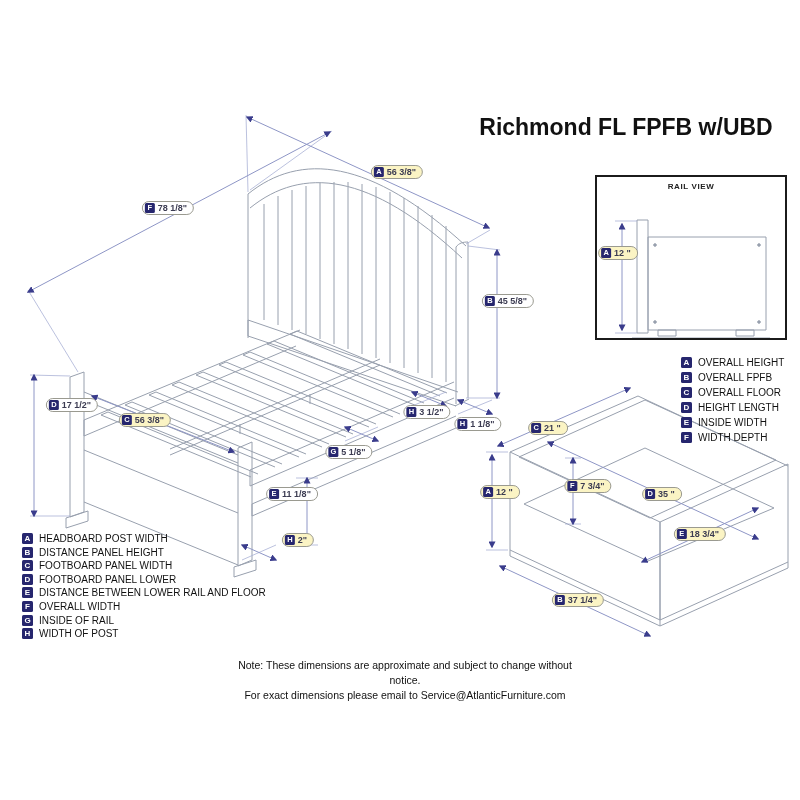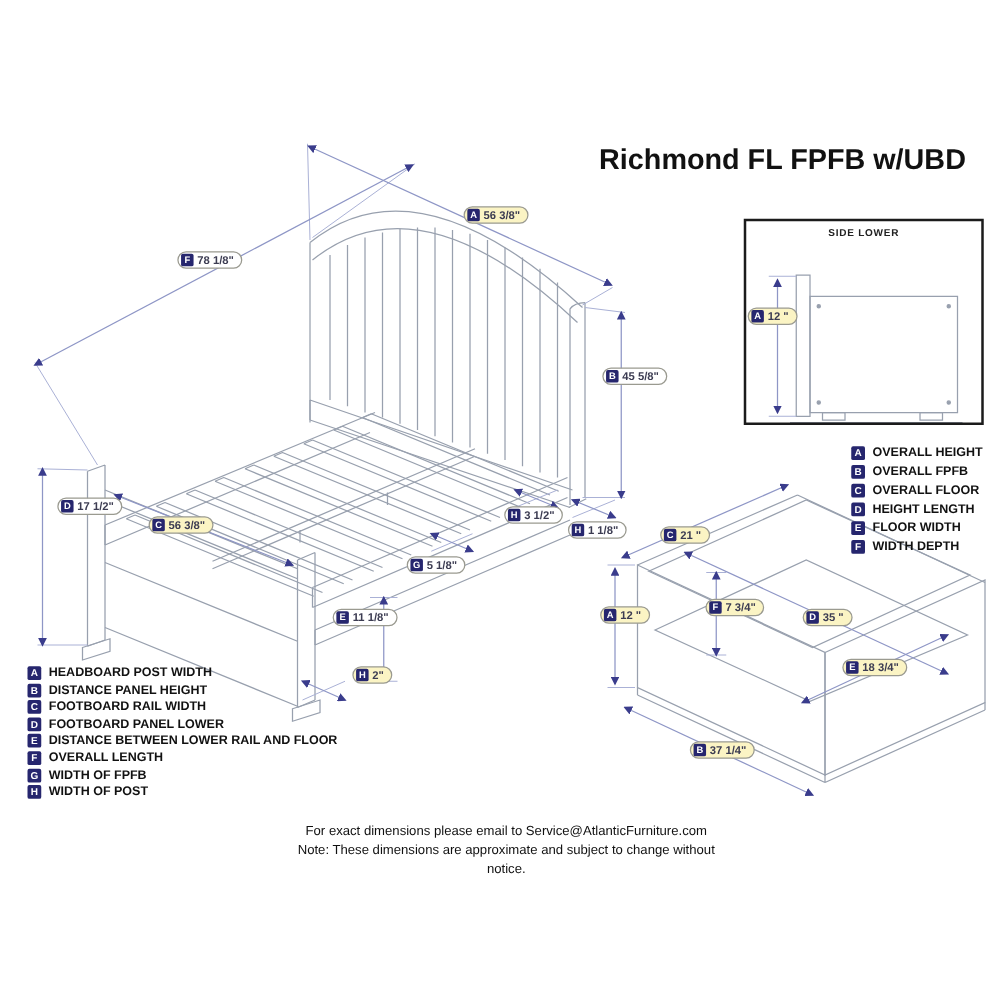--- a/index.html
+++ b/index.html
@@ -17,21 +17,21 @@
         font-size:9px;font-weight:bold;color:#3c3c52;white-space:nowrap;line-height:10px;}
   .pill.yellow{background:#fbf4c4;}
   .pill .lt{width:10px;height:10px;background:#26266e;color:#fff;display:flex;align-items:center;
             justify-content:center;font-size:7.5px;font-weight:bold;border-radius:1.5px;flex:0 0 auto;}
   .legend{position:absolute;display:flex;flex-direction:column;}
   .legend-left{left:22px;top:533px;gap:2.6px;}
   .legend-right{left:681px;top:357px;gap:4px;}
   .lrow{display:flex;align-items:center;gap:6px;height:11px;}
   .lrow .lt{width:11px;height:11px;background:#26266e;color:#fff;display:flex;align-items:center;
             justify-content:center;font-size:8px;font-weight:bold;border-radius:1.5px;flex:0 0 auto;}
-  .lrow .lb{font-size:10px;font-weight:bold;color:#111;white-space:nowrap;}
+  .lrow .lb{font-size:10px;font-weight:normal;color:#111;white-space:nowrap;}
   .note{position:absolute;left:238px;top:658px;width:334px;text-align:center;
         font-size:10.5px;color:#111;line-height:15px;}
 </style>
 </head>
 <body>
 
 <div id="canvas">
 
   <svg id="art" width="800" height="800" viewBox="0 0 800 800">
     <defs>
@@ -132,21 +132,21 @@
       <path d="M573,458 L573,524"></path>
       <path d="M548,442 L758,539"></path>
       <path d="M642,562 L758,508"></path>
       <path d="M500,566 L650,636"></path>
     </g>
   </svg>
 
   <div class="title">Richmond FL FPFB w/UBD</div>
 
   <div class="sideview-box"></div>
-  <div class="sideview-title">SIDE LOWER</div>
+  <div class="sideview-title">RAIL VIEW</div>
 
   <div class="pill yellow" style="left:397px;top:172px">
     <span class="lt">A</span>
     <span class="val">56 3/8"</span>
   </div>
   <div class="pill" style="left:168px;top:208px">
     <span class="lt">F</span>
     <span class="val">78 1/8"</span>
   </div>
   <div class="pill" style="left:508px;top:301px">
@@ -216,37 +216,37 @@
     <div class="lrow">
       <span class="lt">A</span>
       <span class="lb">HEADBOARD POST WIDTH</span>
     </div>
     <div class="lrow">
       <span class="lt">B</span>
       <span class="lb">DISTANCE PANEL HEIGHT</span>
     </div>
     <div class="lrow">
       <span class="lt">C</span>
-      <span class="lb">FOOTBOARD RAIL WIDTH</span>
+      <span class="lb">FOOTBOARD PANEL WIDTH</span>
     </div>
     <div class="lrow">
       <span class="lt">D</span>
       <span class="lb">FOOTBOARD PANEL LOWER</span>
     </div>
     <div class="lrow">
       <span class="lt">E</span>
       <span class="lb">DISTANCE BETWEEN LOWER RAIL AND FLOOR</span>
     </div>
     <div class="lrow">
       <span class="lt">F</span>
-      <span class="lb">OVERALL LENGTH</span>
+      <span class="lb">OVERALL WIDTH</span>
     </div>
     <div class="lrow">
       <span class="lt">G</span>
-      <span class="lb">WIDTH OF FPFB</span>
+      <span class="lb">INSIDE OF RAIL</span>
     </div>
     <div class="lrow">
       <span class="lt">H</span>
       <span class="lb">WIDTH OF POST</span>
     </div>
   </div>
 
   <div class="legend legend-right">
     <div class="lrow">
       <span class="lt">A</span>
@@ -259,26 +259,26 @@
     <div class="lrow">
       <span class="lt">C</span>
       <span class="lb">OVERALL FLOOR</span>
     </div>
     <div class="lrow">
       <span class="lt">D</span>
       <span class="lb">HEIGHT LENGTH</span>
     </div>
     <div class="lrow">
       <span class="lt">E</span>
-      <span class="lb">FLOOR WIDTH</span>
+      <span class="lb">INSIDE WIDTH</span>
     </div>
     <div class="lrow">
       <span class="lt">F</span>
       <span class="lb">WIDTH DEPTH</span>
     </div>
   </div>
 
   <div class="note">
+    <div><b style="font-weight:normal">Note:</b> <span>These dimensions are approximate and subject to change without notice.</span></div>
     <div>For exact dimensions please email to Service@AtlanticFurniture.com</div>
-    <div><b style="font-weight:normal">Note:</b> <span>These dimensions are approximate and subject to change without notice.</span></div>
   </div>
 
 </div>
 
 </body></html>

